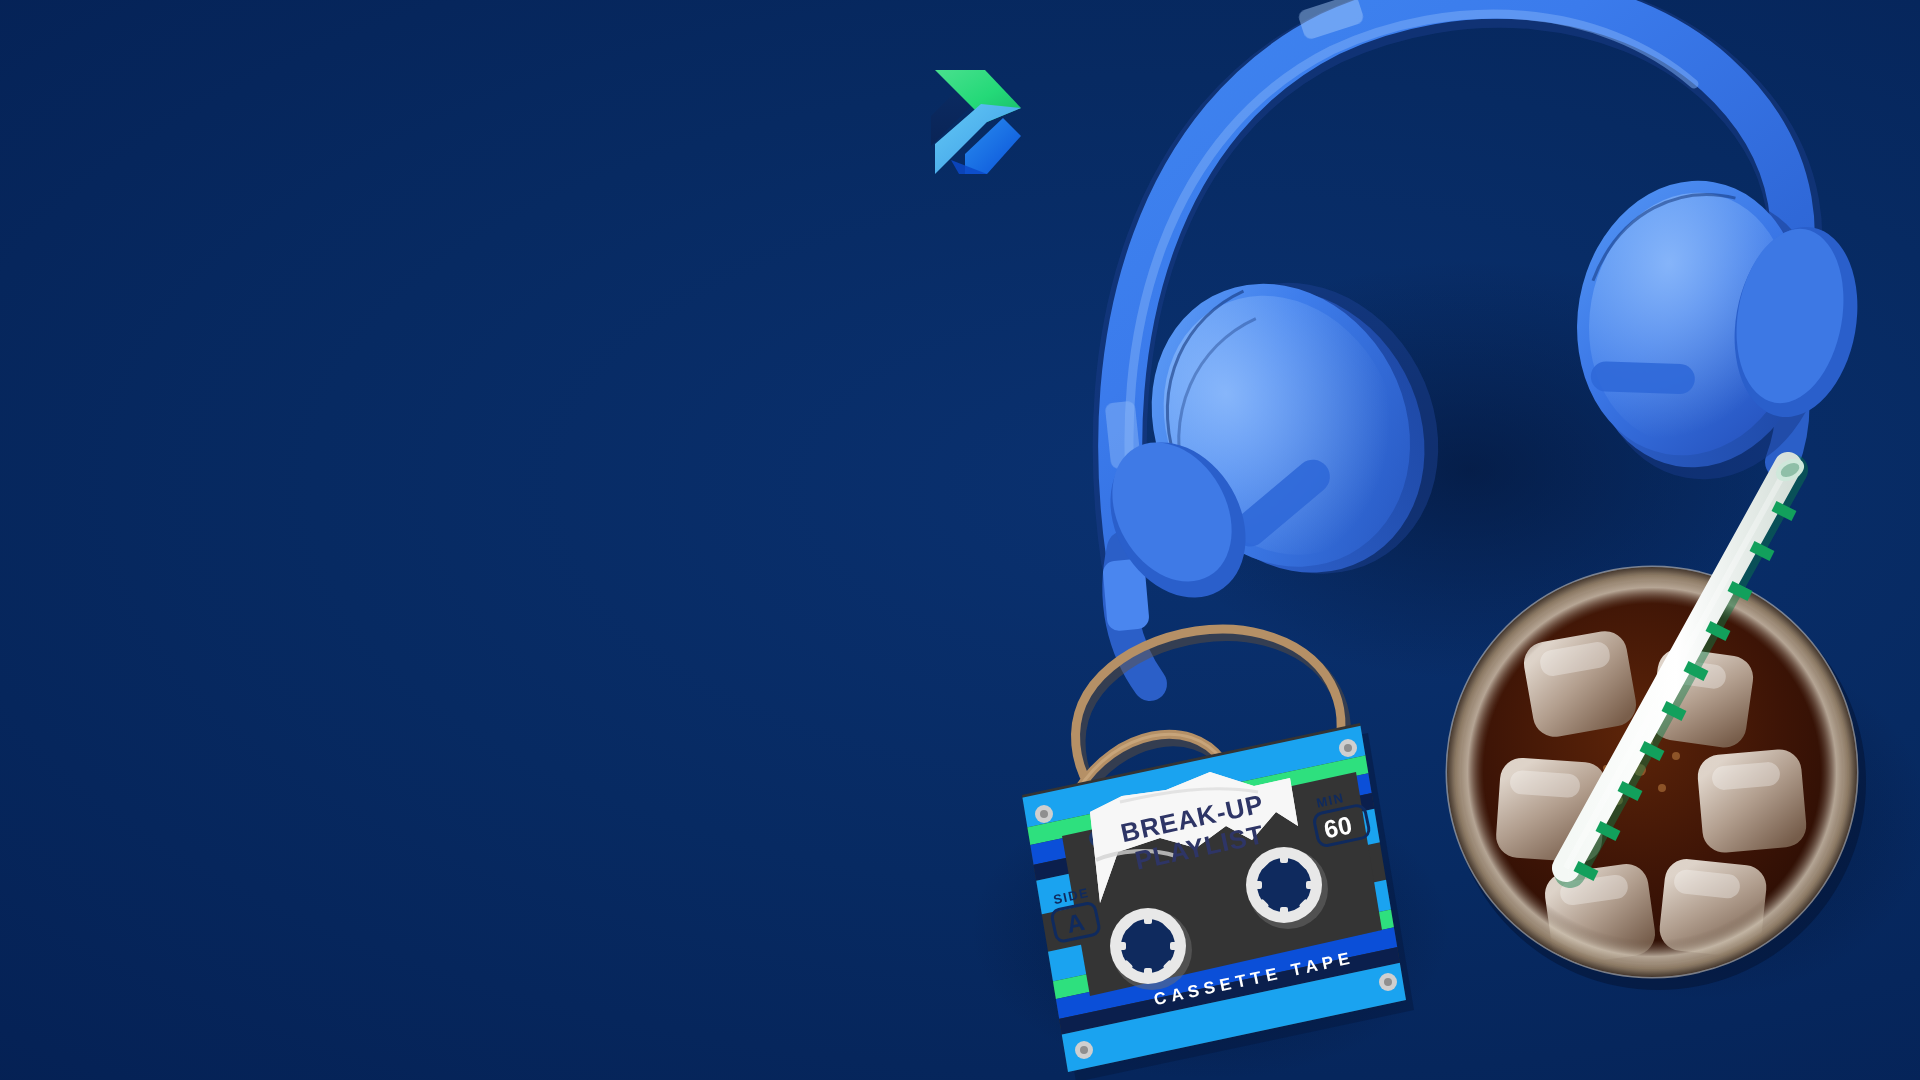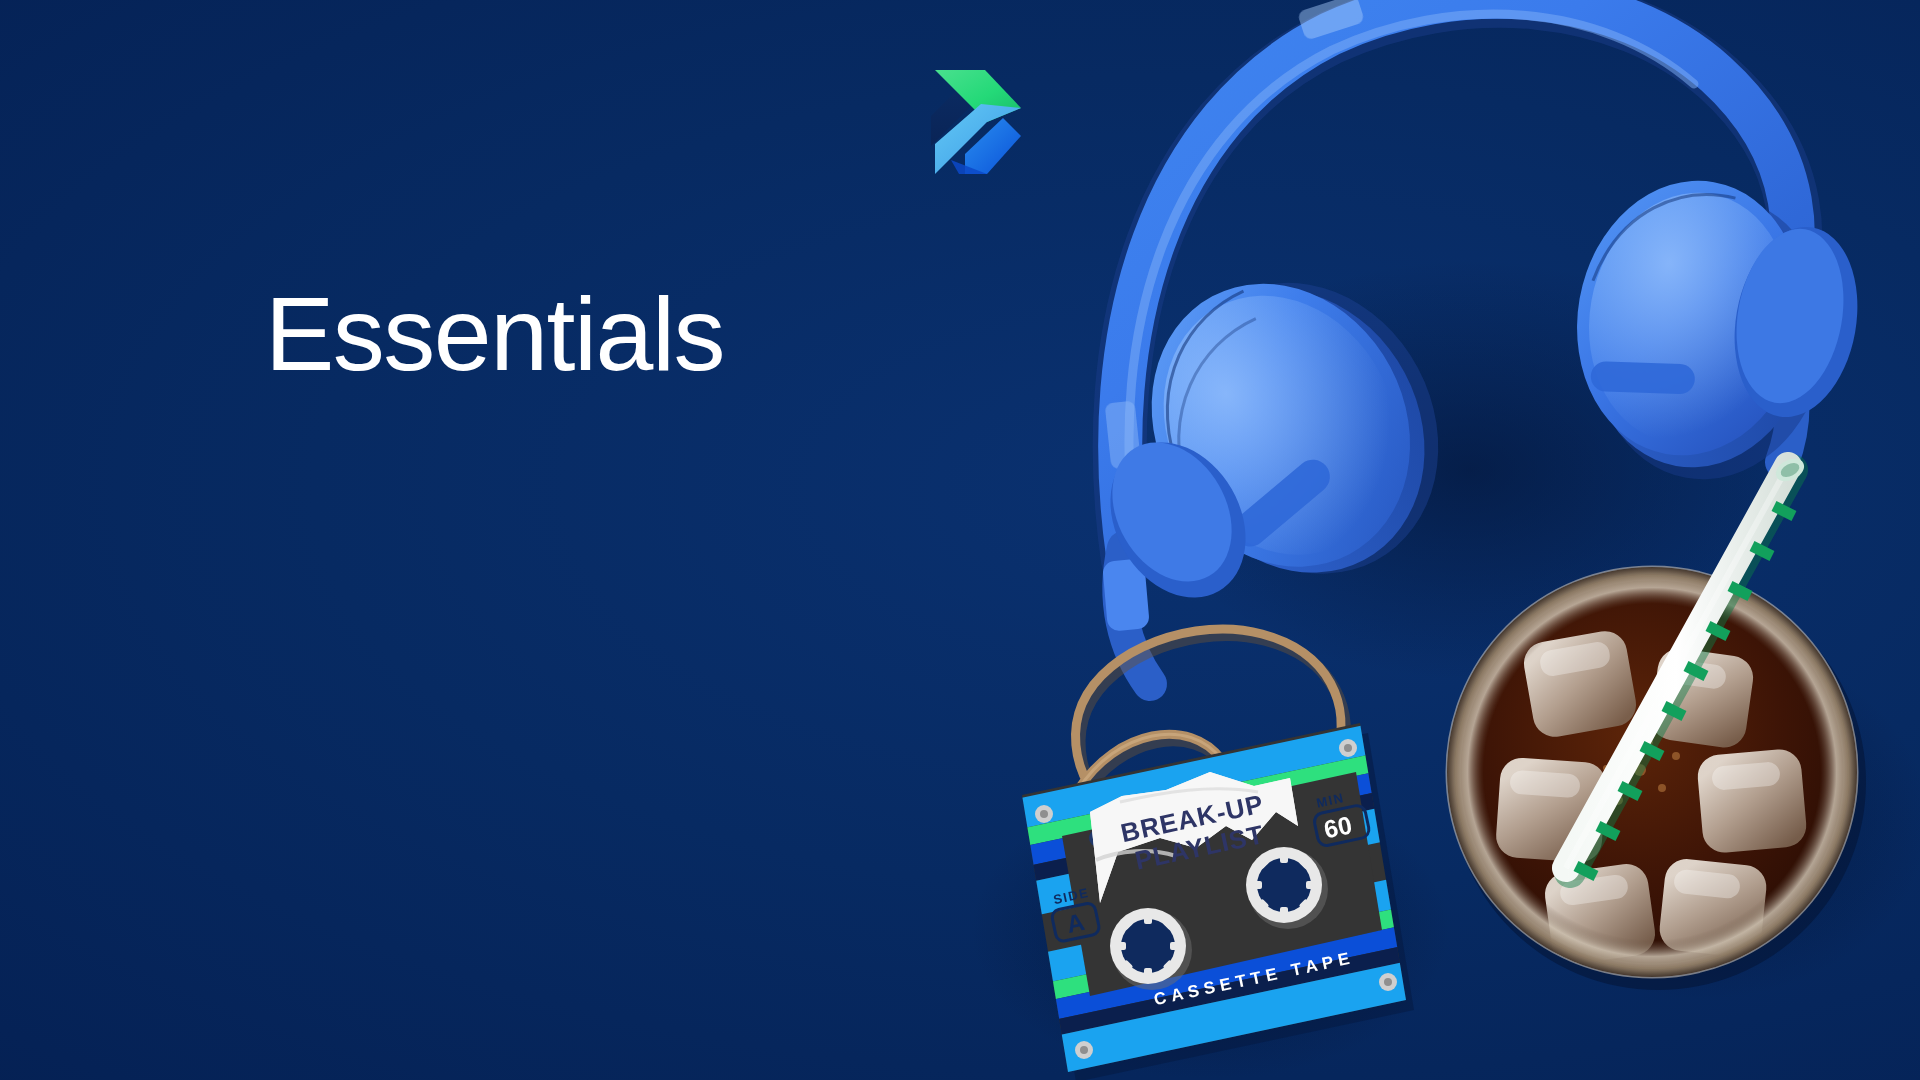--- a/index.html
+++ b/index.html
@@ -73,21 +73,20 @@
 
       <polygon points="96,56 62,70 10,122 10,92 56,52" fill="url(#lgMid)"></polygon>
 
       <polygon points="40,102 78,66 96,84 62,122 40,122" fill="url(#lgBot)"></polygon>
       <polygon points="10,122 40,122 62,122 40,122" fill="url(#lgBot)"></polygon>
       <polygon points="26,108 62,122 34,122" fill="#0c49c8" opacity="0.85"></polygon>
     </svg>
   </div>
 
   <div id="headline">
-    <span class="ln3" style="color: rgb(255, 255, 255);">Essentials</span>
   </div>
 
   <div id="composition">
     <svg width="1920" height="1080" viewBox="0 0 1920 1080">
       <defs>
 
         <linearGradient id="hpBand" x1="0" y1="0" x2="1" y2="1">
           <stop offset="0%" stop-color="#3f86f0"></stop>
           <stop offset="35%" stop-color="#3b7bec"></stop>
           <stop offset="70%" stop-color="#2f68d8"></stop>

